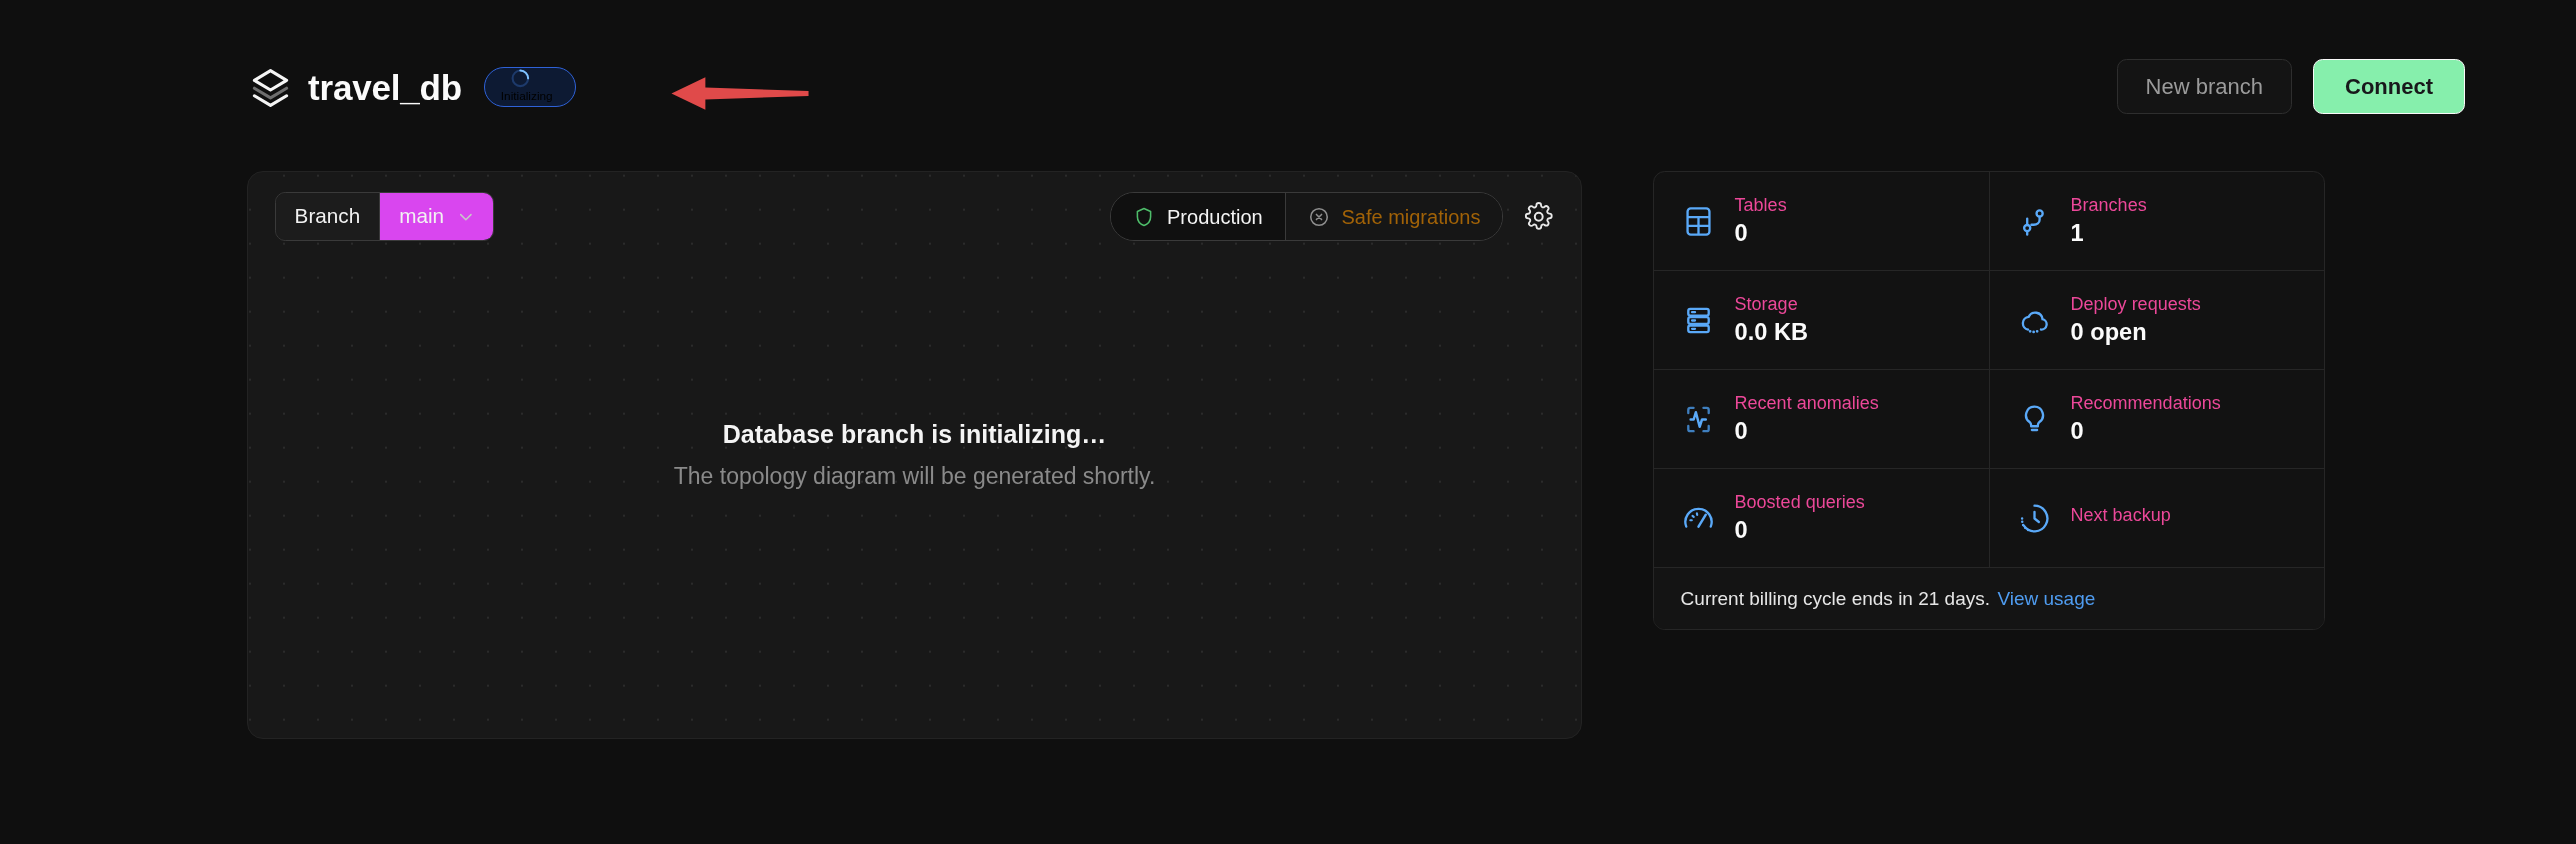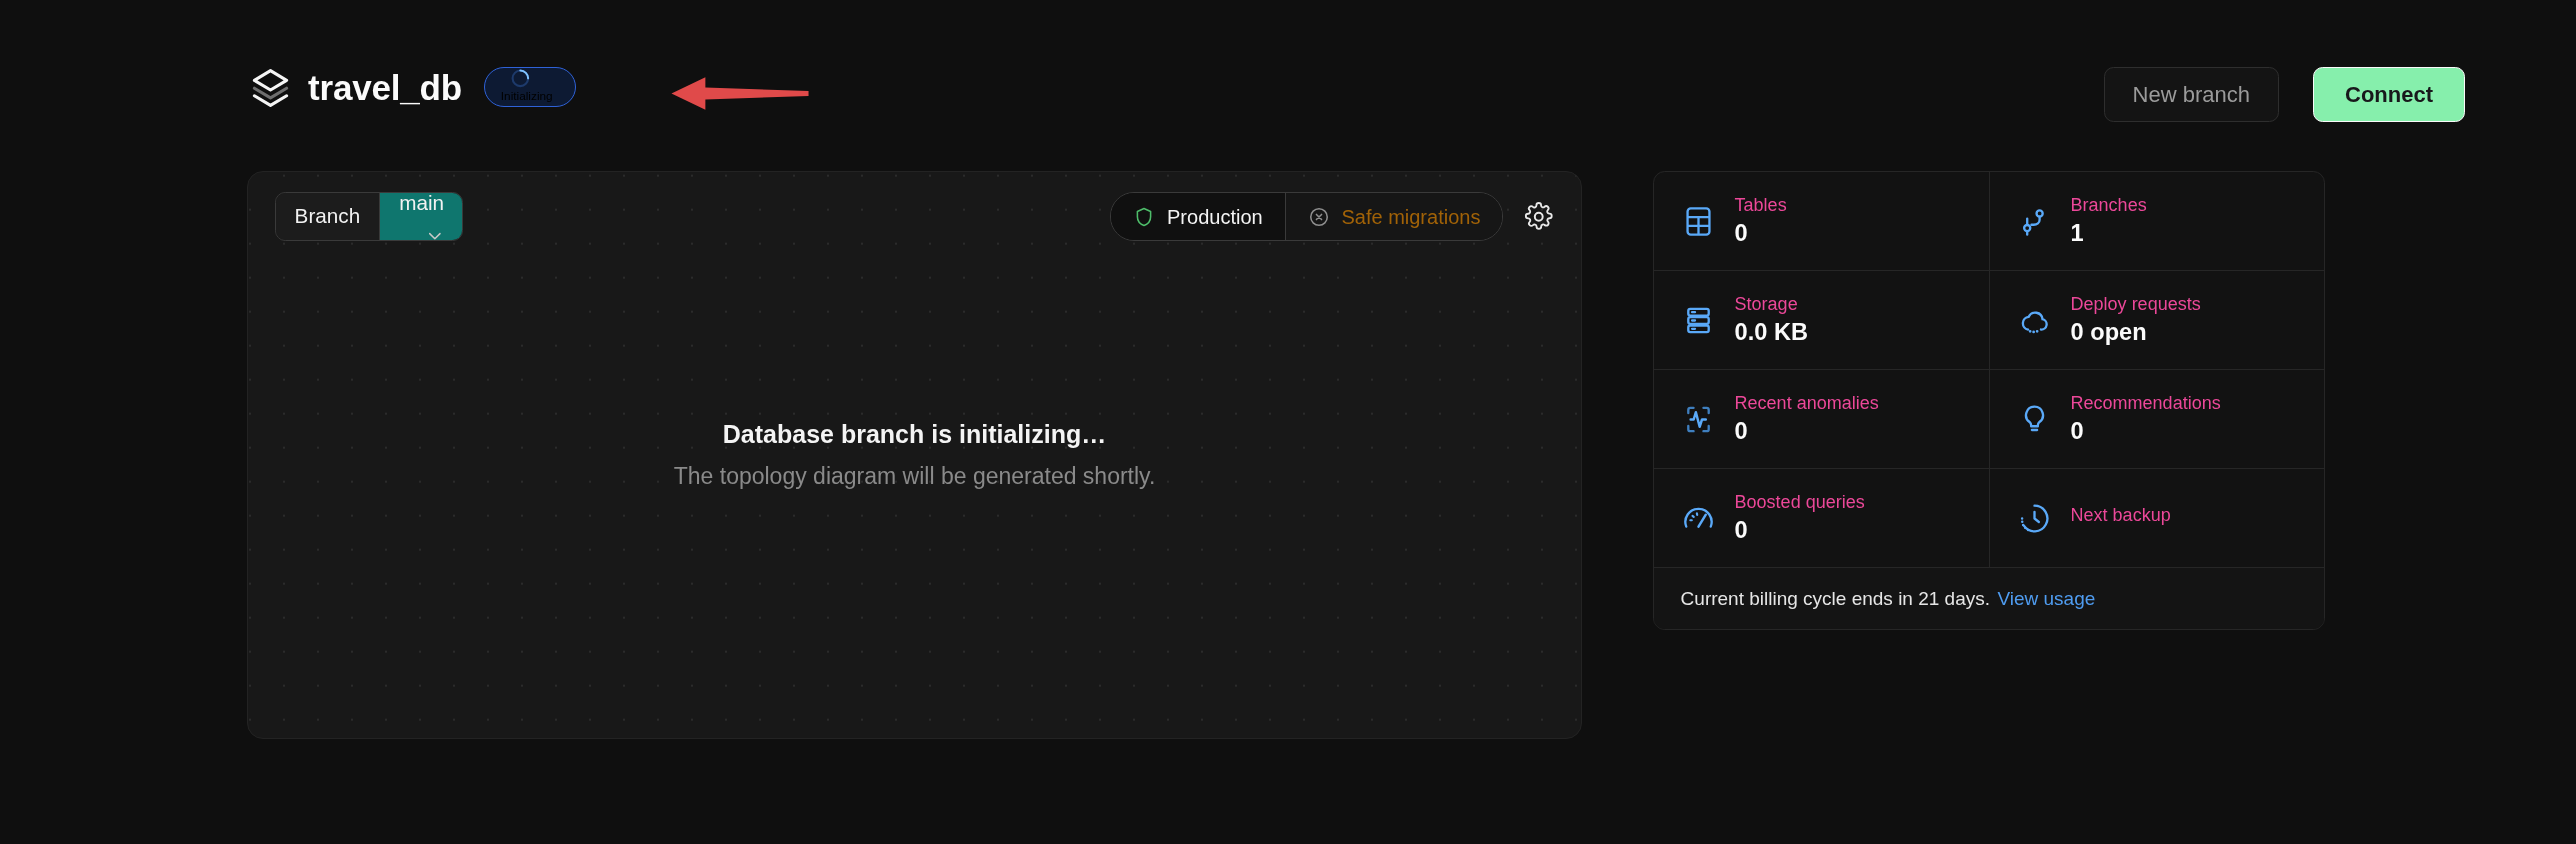--- a/index.html
+++ b/index.html
@@ -73,24 +73,24 @@
     position: absolute;
     left: 670px;
     top: 72px;
     width: 140px;
     height: 43px;
   }
 
   .header-right {
     position: absolute;
     right: 111px;
-    top: 67px;
-    display: flex;
-    align-items: center;
-    gap: 34px;
+    top: 59px;
+    display: flex;
+    align-items: center;
+    gap: 21px;
   }
 
   .btn {
     height: 55px;
     border-radius: 9.6px;
     display: inline-flex;
     align-items: center;
     justify-content: center;
     font-size: 22px;
     cursor: pointer;
@@ -151,30 +151,29 @@
     align-items: center;
     padding: 0 19px;
     font-size: 20.7px;
     color: #f2f2f2;
     font-weight: 400;
     background: #1c1c1c;
     line-height: 1;
   }
   .branch-value {
     display: inline-flex;
-    align-items: flex-end;
+    align-items: center;
     gap: 13.3px;
     padding: 0 17.7px 0 19px;
     font-size: 20.7px;
     color: #f2f2f2;
-    background: #0f766e;
+    background: #d946ef;
     border-left: 1.5px solid #3a3a3a;
     cursor: pointer;
     line-height: 1;
-    flex-direction: column;
   }
   .chevron-down-icon { width: 17.7px; height: 17.7px; display: block; flex: none; }
 
   .toolbar-right {
     margin-left: auto;
     display: flex;
     align-items: center;
     gap: 19px;
   }
 

